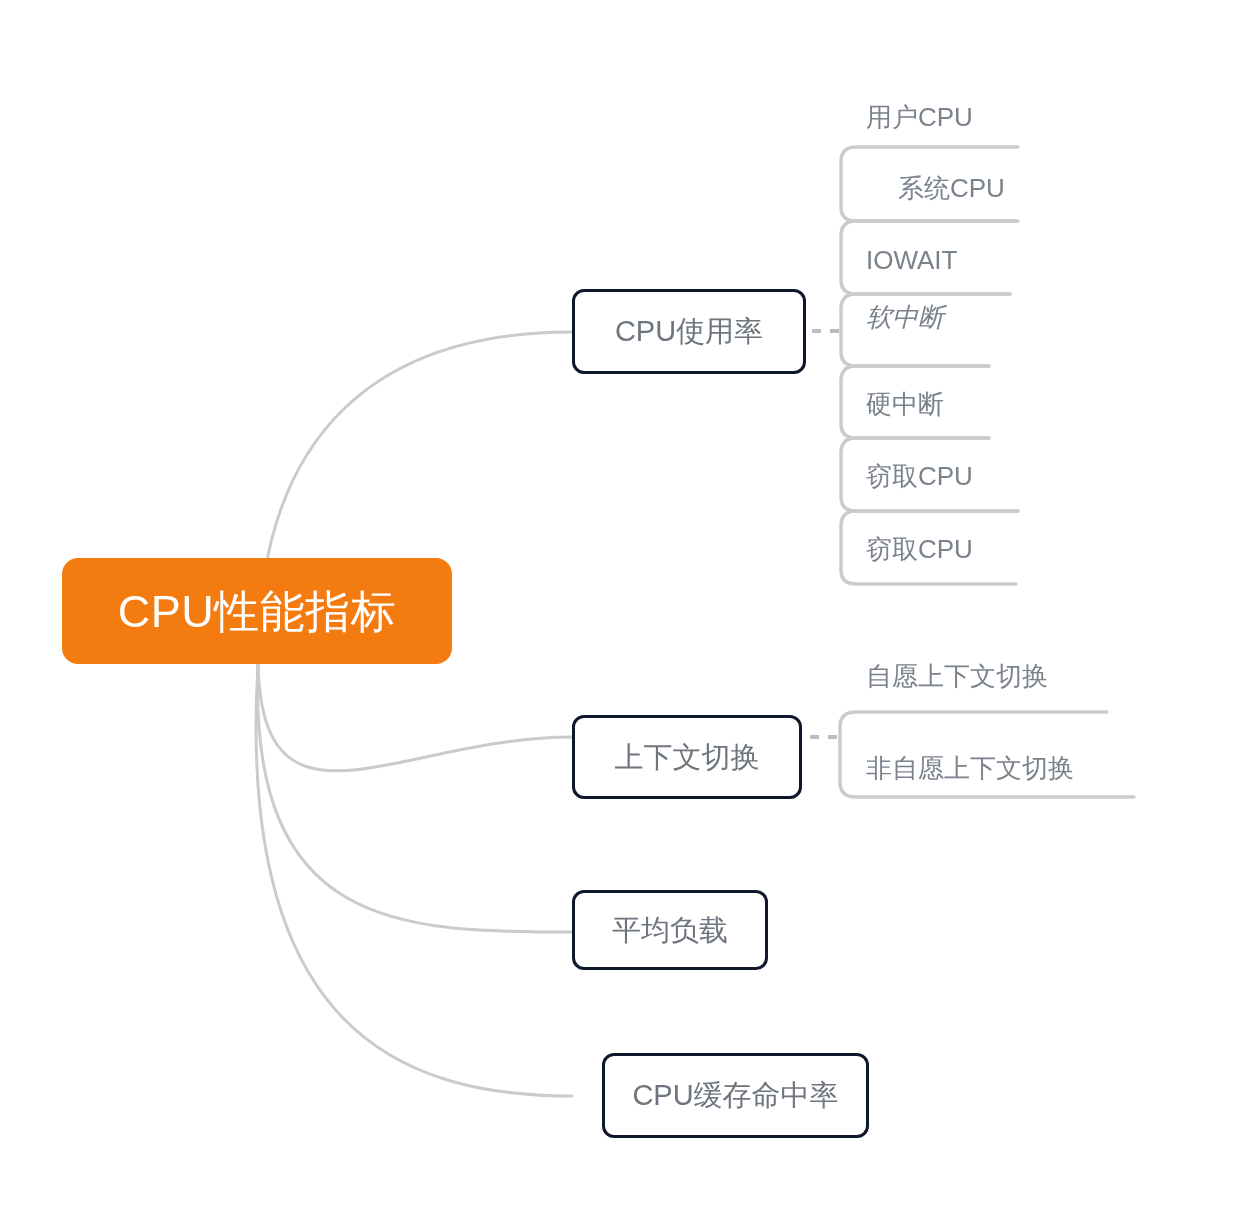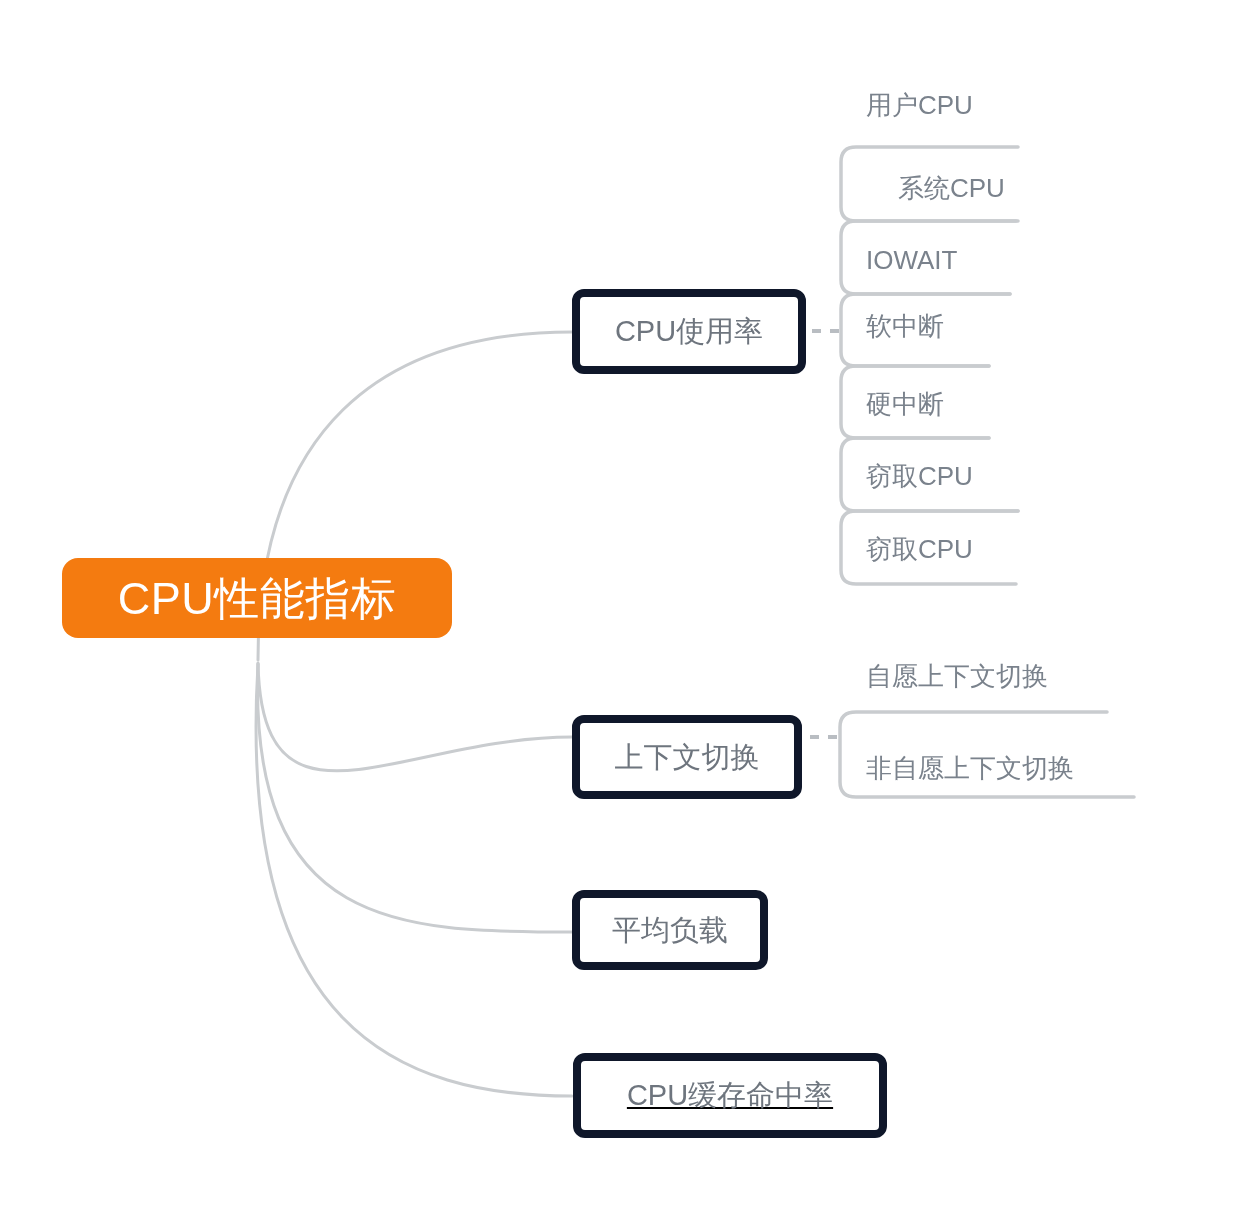--- a/index.html
+++ b/index.html
@@ -23,39 +23,39 @@
     top: 0;
     width: 1252px;
     height: 1220px;
     pointer-events: none;
   }
   .root-node {
     position: absolute;
     left: 62px;
     top: 558px;
     width: 390px;
-    height: 80px;
+    height: 106px;
     background: #F47B10;
     border-radius: 16px;
     display: flex;
     align-items: center;
     justify-content: center;
     box-sizing: border-box;
   }
   .root-label {
     color: #ffffff;
     font-size: 45px;
     line-height: 1;
     letter-spacing: 0.5px;
     white-space: nowrap;
   }
   .branch-node {
     position: absolute;
     background: #ffffff;
-    border: 8px solid #0f172a;
+    border: 3px solid #0f172a;
     border-radius: 12px;
     display: flex;
     align-items: center;
     justify-content: center;
     box-sizing: border-box;
   }
   .branch-label {
     color: #6E757E;
     font-size: 29px;
     line-height: 1;
@@ -109,28 +109,28 @@
   </div>
 
   <div class="branch-node" style="left:572px; top:695px; width:230px; height:84px;margin-top:20px;">
     <span class="branch-label">上下文切换</span>
   </div>
 
   <div class="branch-node" style="left:572px; top:890px; width:196px; height:80px;">
     <span class="branch-label">平均负载</span>
   </div>
 
-  <div class="branch-node" style="left:573px; top:1053px; width:314px; height:85px;text-decoration:underline;">
+  <div class="branch-node" style="left:602px; top:1053px; width:267px; height:85px;">
     <span class="branch-label">CPU缓存命中率</span>
   </div>
 
-  <div class="leaf-label" style="left:866px; top:92px;">用户CPU</div>
+  <div class="leaf-label" style="left:866px; top:104px;">用户CPU</div>
   <div class="leaf-label" style="left:866px; top:175px;margin-left:32px;">系统CPU</div>
   <div class="leaf-label" style="left:866px; top:247px;">IOWAIT</div>
-  <div class="leaf-label" style="left:866px; top:313px;">软中断</div>
+  <div class="leaf-label" style="left:866px; top:304px;font-style:italic;">软中断</div>
   <div class="leaf-label" style="left:866px; top:391px;">硬中断</div>
   <div class="leaf-label" style="left:866px; top:463px;">窃取CPU</div>
   <div class="leaf-label" style="left:866px; top:536px;">窃取CPU</div>
 
   <div class="leaf-label" style="left:866px; top:663px;">自愿上下文切换</div>
   <div class="leaf-label" style="left:866px; top:755px;">非自愿上下文切换</div>
 
 </div>
 
 </body></html>

